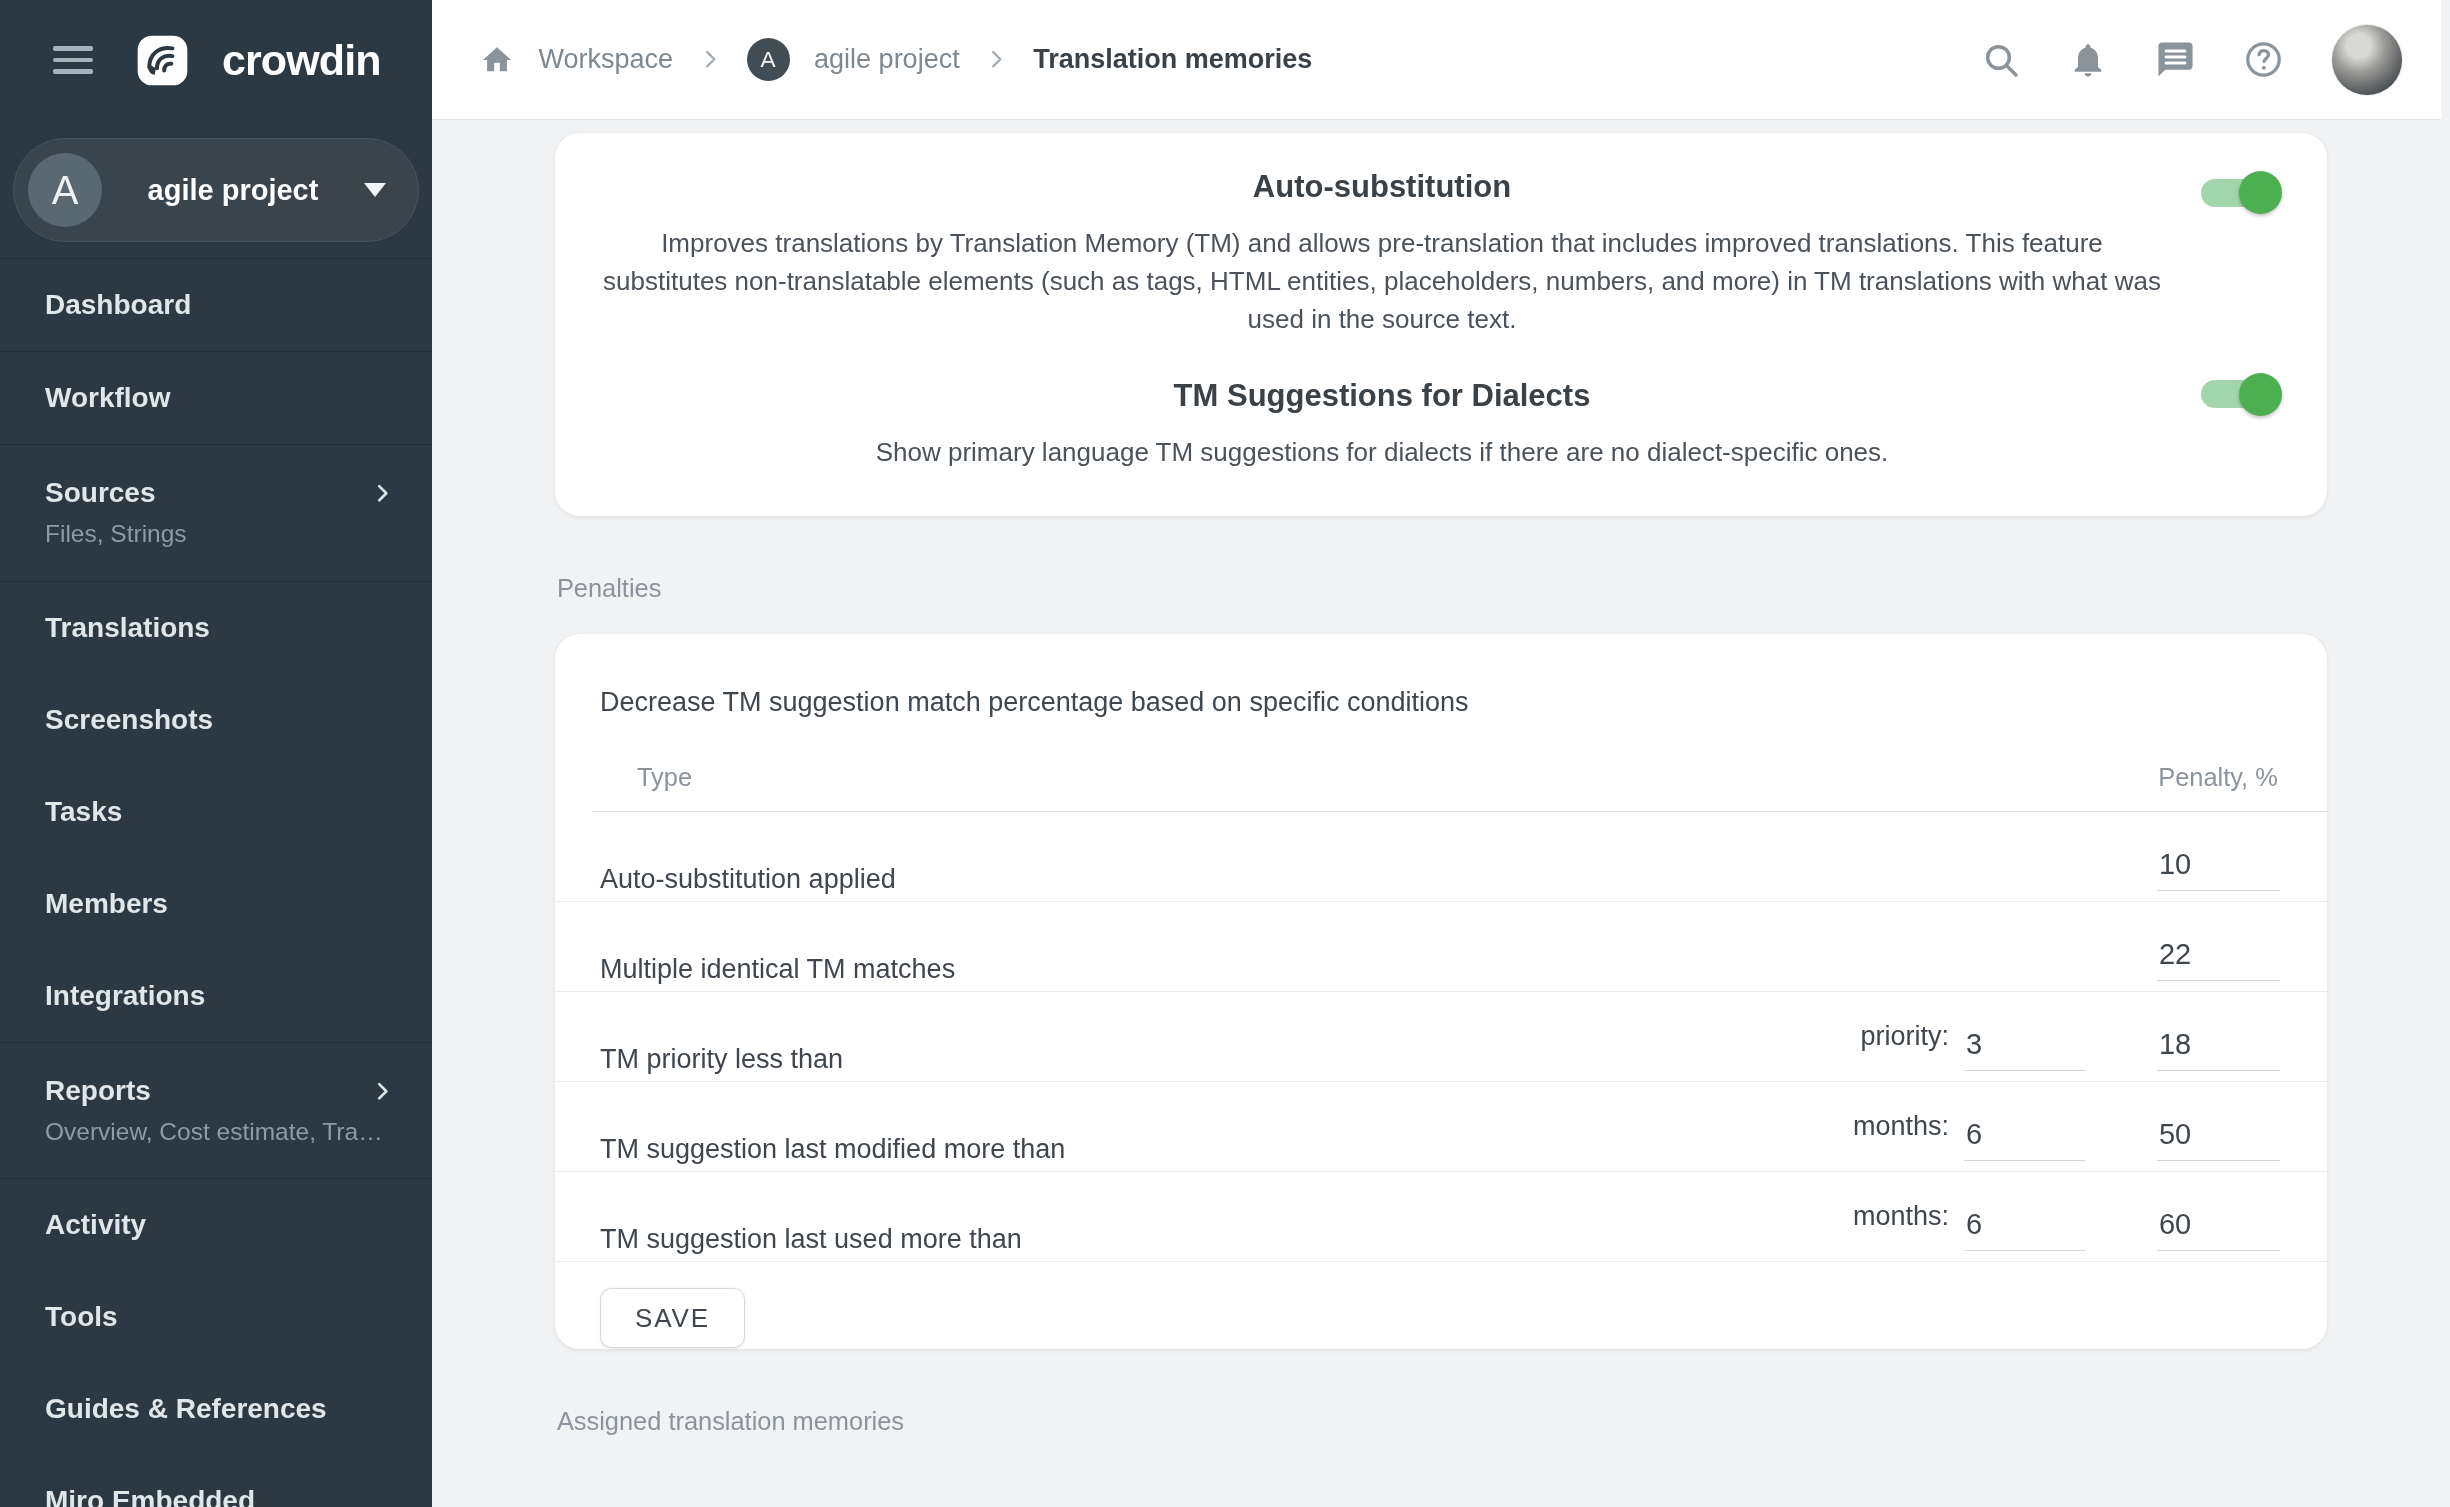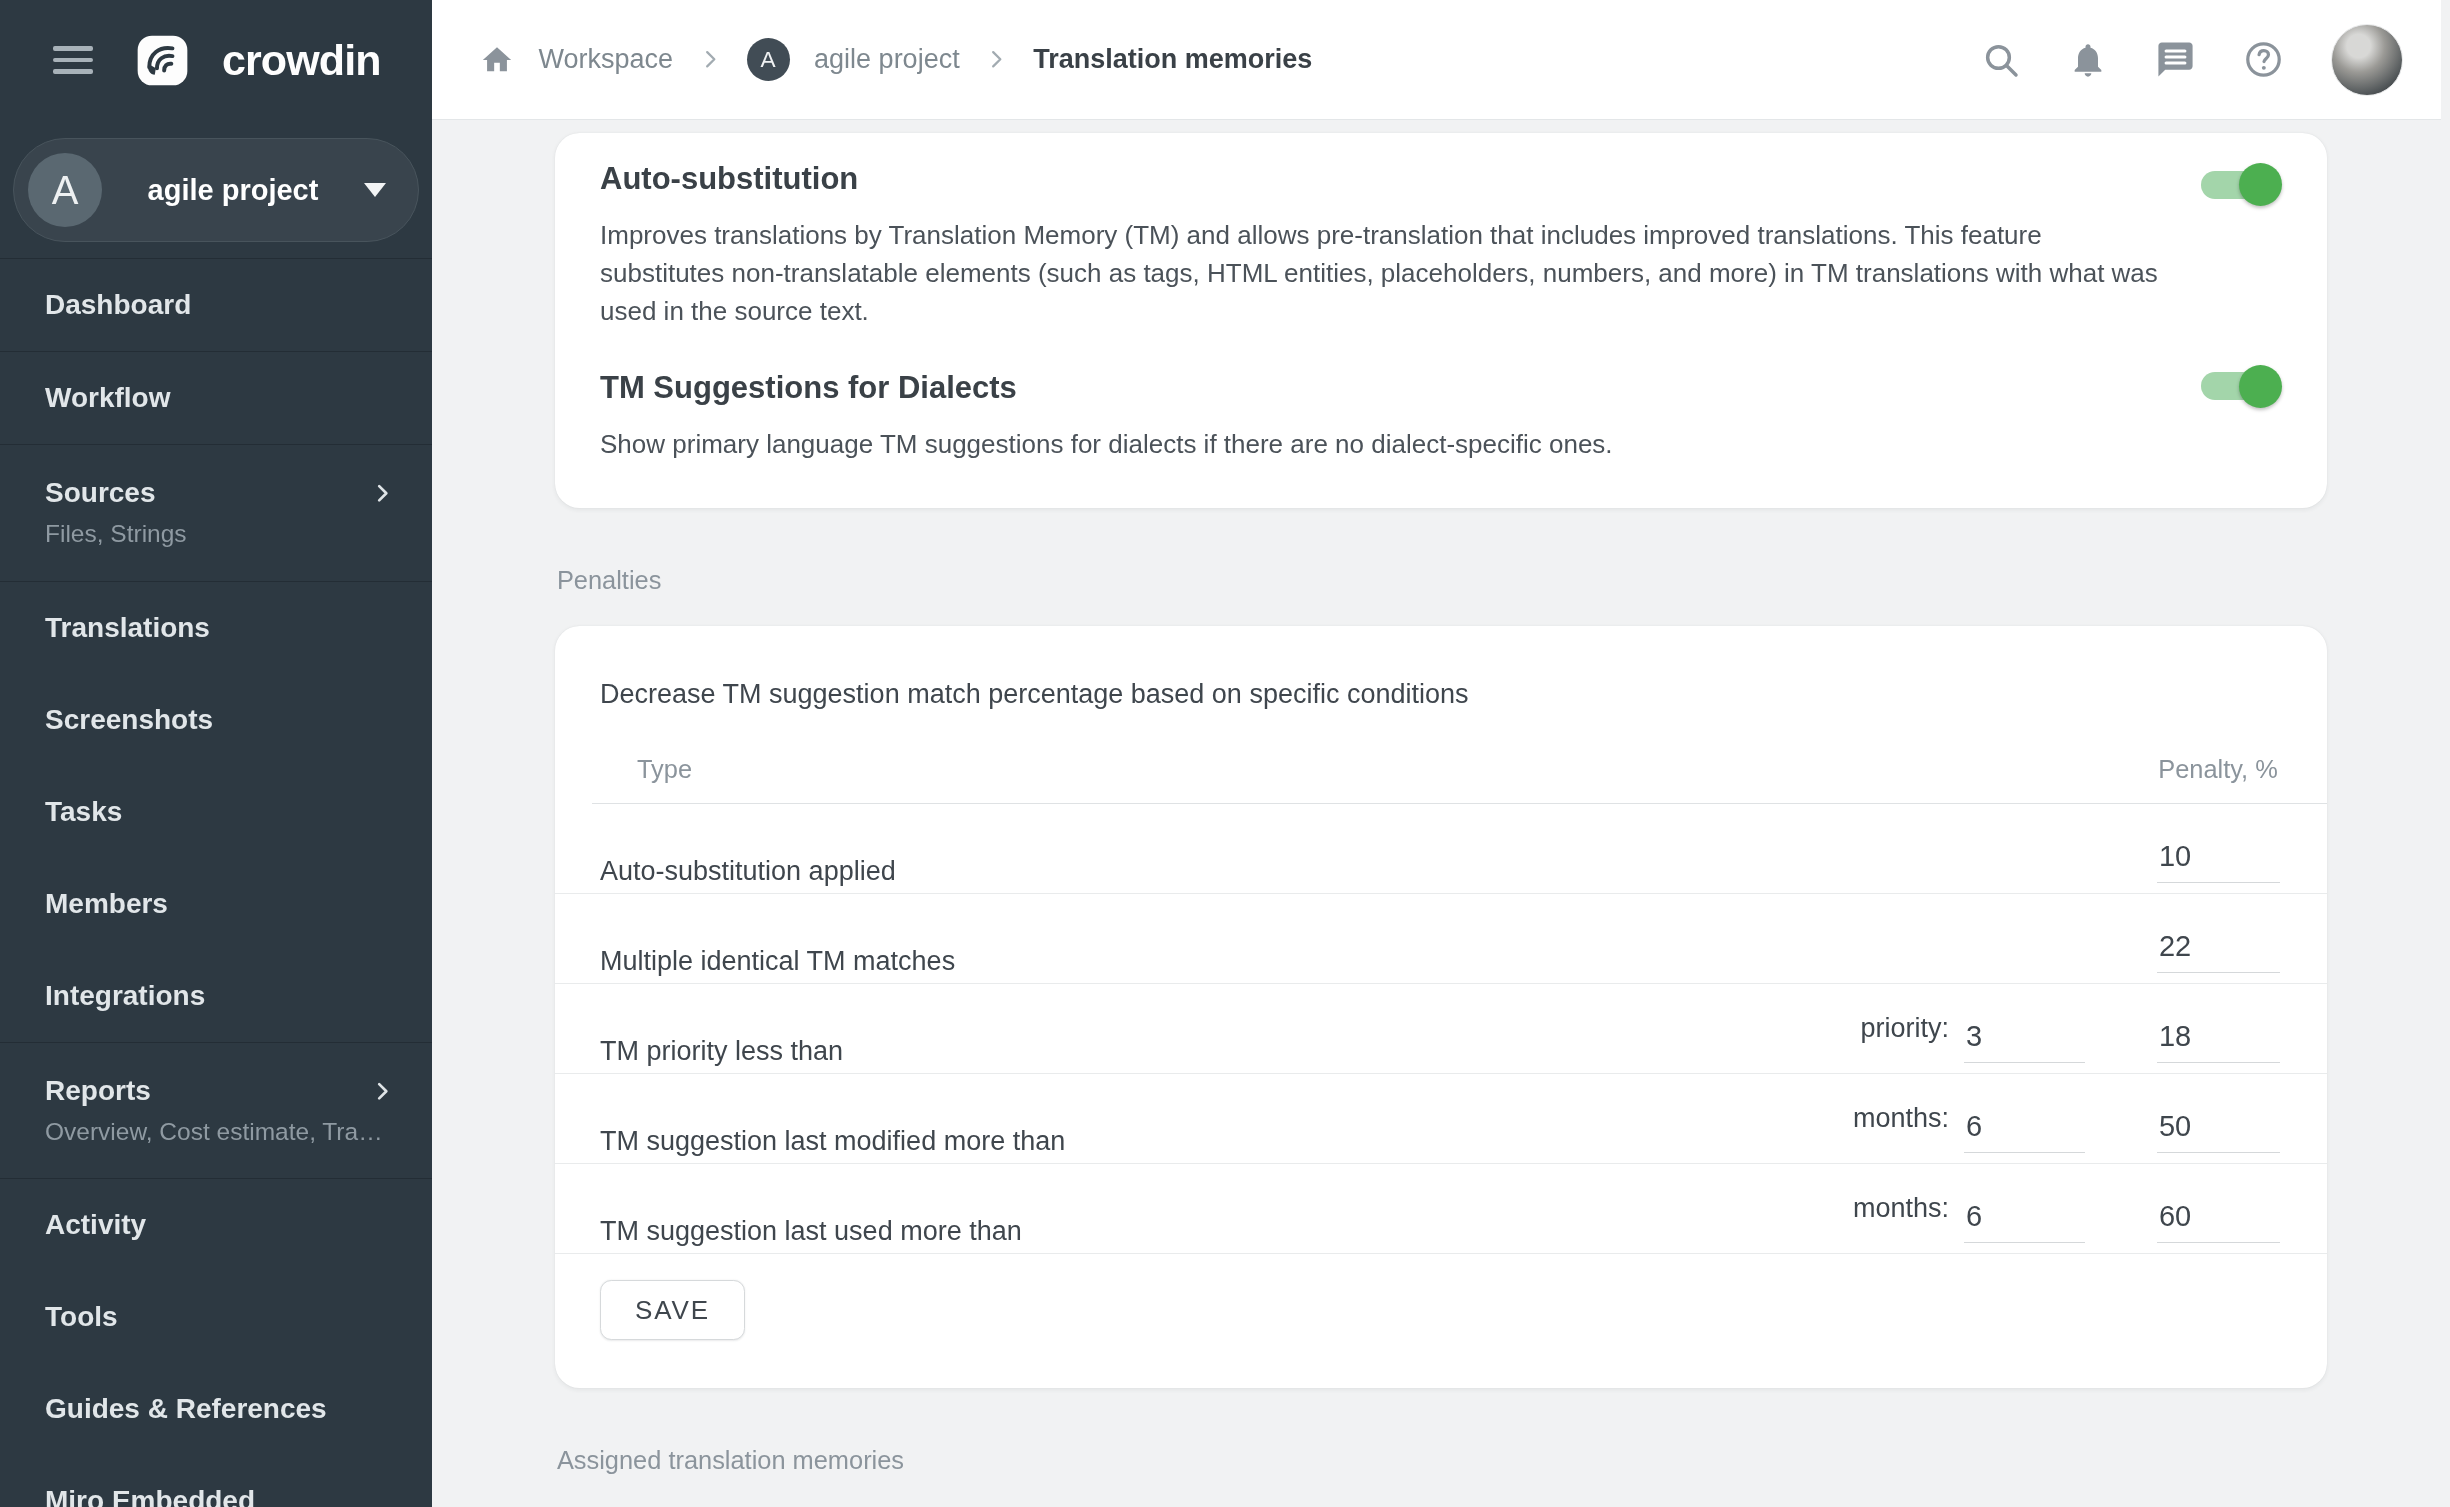--- a/index.html
+++ b/index.html
@@ -77,37 +77,37 @@
   .content {
     position:absolute; left:432px; top:121px; width:2018px; height:1387px;
     overflow:hidden; padding:12.3px 123px 0 123px;
   }
   .card {
     background:#fff; border-radius:24.5px;
     box-shadow:0 1.9px 4.7px rgba(40,50,60,.07), 0 0 0.9px rgba(40,50,60,.12);
   }
 
   
-  .card-settings { padding:28px 45px 45px 45px; }
+  .card-settings { padding:36px 45px 45px 45px;text-align:center; }
   .setting { display:flex; align-items:flex-start; }
   .setting + .setting { margin-top:40px; }
   .setting-text { flex:1; max-width:1564px; }
   .setting-title { font-size:31px; font-weight:600; color:#3a4147; margin-bottom:19px; }
   .setting-desc { font-size:26px; color:#4b5259; line-height:38px; }
   .toggle-wrap { margin-left:auto; padding-top:9.4px; }
   .toggle { position:relative; width:74px; height:28px; border-radius:14px;
     background:#a3d5aa; margin-right:7.5px; cursor:pointer; }
   .toggle .knob {
     position:absolute; right:-7.5px; top:-7.5px; width:43px; height:43px; border-radius:50%;
     background:#4caf50; box-shadow:0 1.9px 3.8px rgba(0,0,0,.25);
   }
 
   
   .section-label { margin:58px 0 31px 1.9px; font-size:25.4px; color:#8b949c; }
-  .card-penalties { padding-bottom:47px; }
+  .card-penalties { }
   .pen-title { padding:53px 45px 0 45px; font-size:27px; color:#3f464d; }
   .pen-head {
     display:flex; align-items:flex-end; margin-top:45px; padding:0 47px 19px 45px;
     border-bottom:0.9px solid #dfe2e4; color:#8b949c; font-size:25.4px;margin-left:37px;
   }
   .pen-head .col-type { flex:1; }
   .pen-head .col-penalty { width:124px; text-align:center; }
   .pen-row {
     display:flex; align-items:center; height:90px; padding:0 47px 0 45px;
     border-bottom:0.9px solid #e9ebec; font-size:27px; color:#3f464d;

